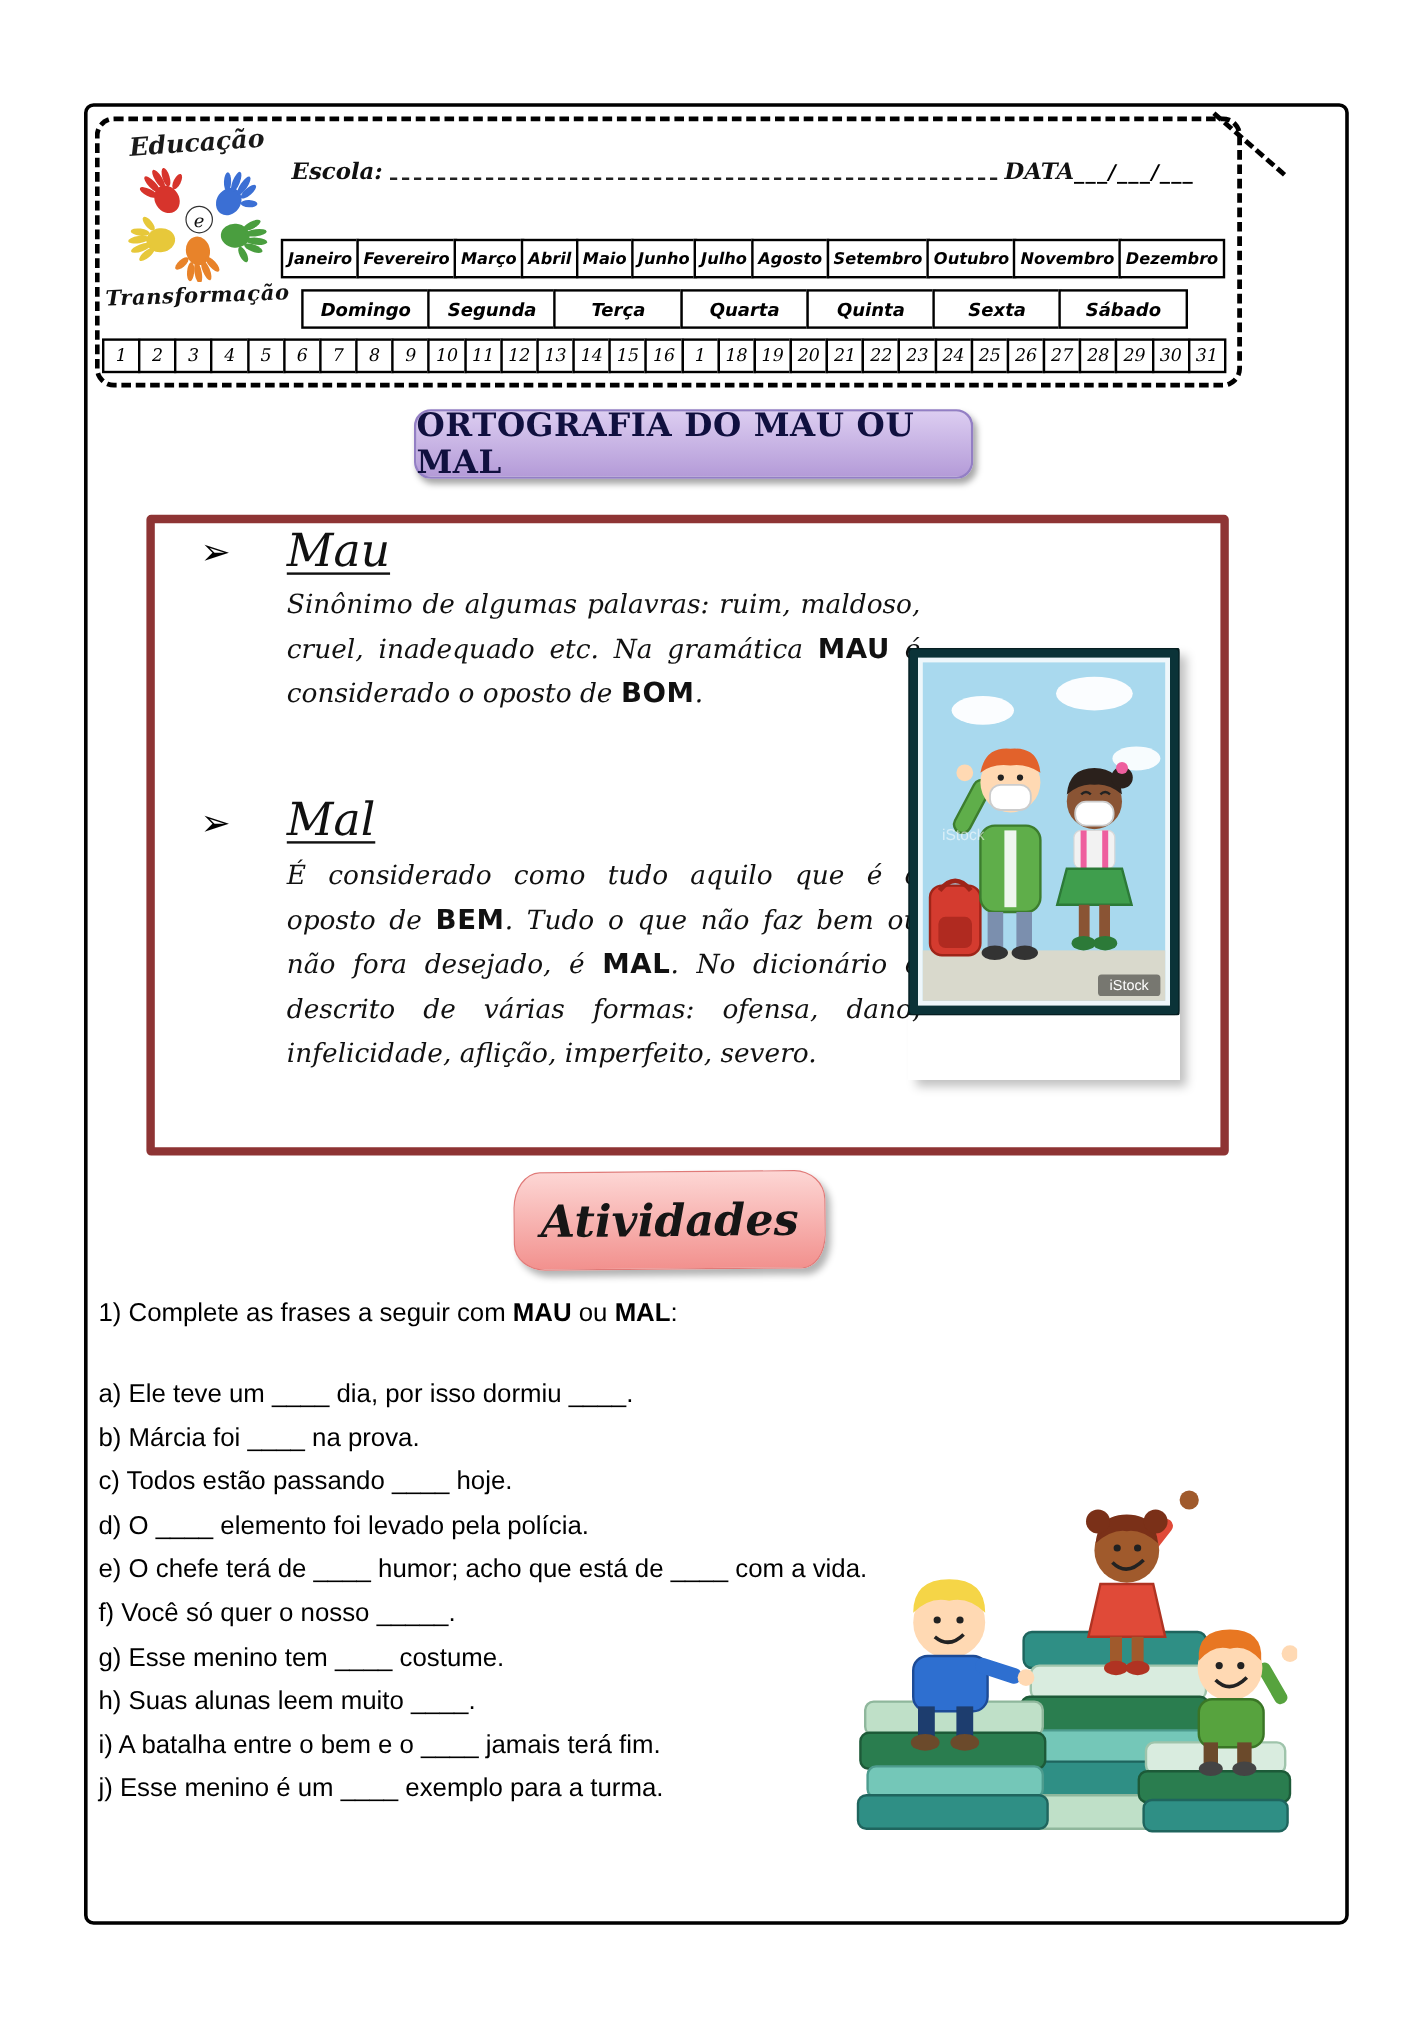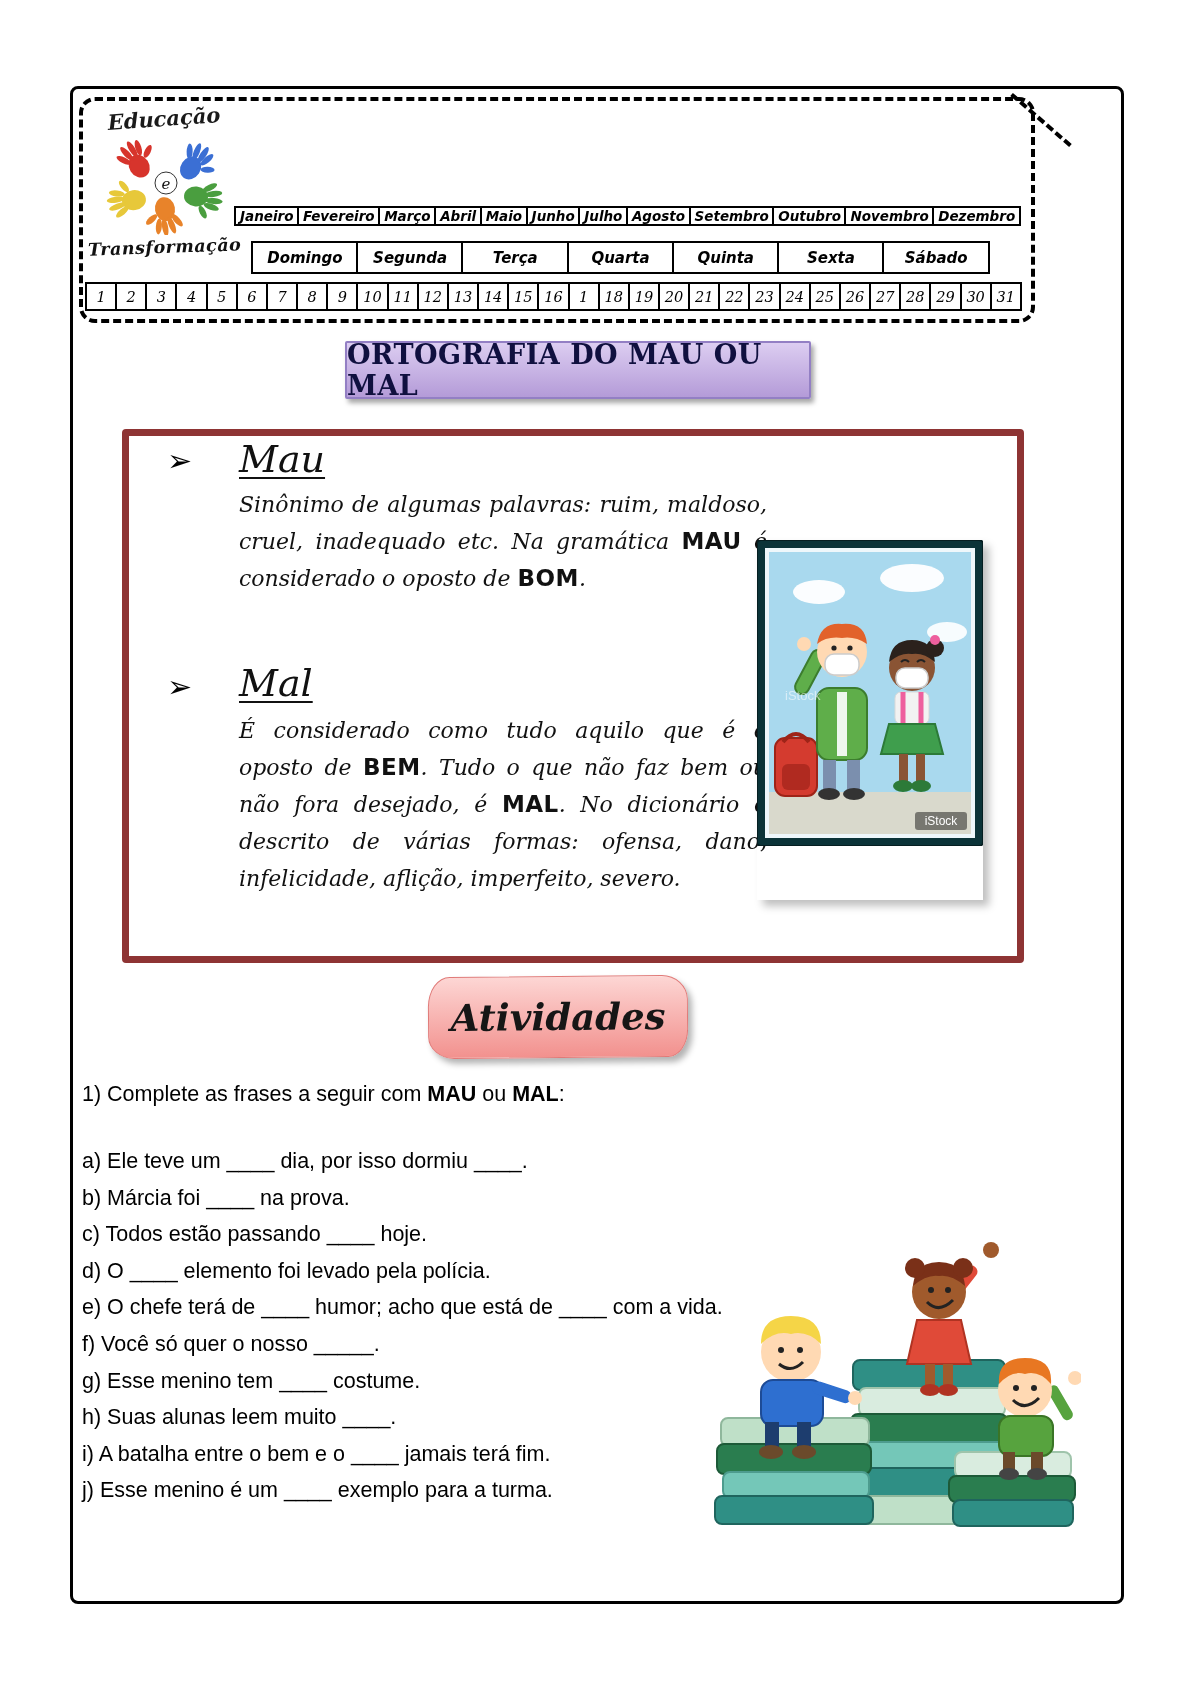--- a/index.html
+++ b/index.html
@@ -27,21 +27,21 @@
   .logo-bottom { font-family:"DejaVu Serif",serif; font-style:italic; font-weight:bold; font-size:17.5px; color:#111; margin-top:2px; transform:rotate(-2deg); letter-spacing:0.5px; }
   .hands-svg { display:block; margin:0 auto; }
   
   .form-row { position:absolute; display:flex; align-items:flex-end; height:26px; }
   .row-escola { left:243px; top:128px; width:752px; }
   .row-nome   { left:243px; top:163px; width:752px; }
   .hw-label { font-family:"DejaVu Serif",serif; font-style:italic; font-weight:bold; font-size:19px; color:#111; white-space:nowrap; }
   .blank-line { flex:1 1 auto; border-bottom:2.5px dashed #222; margin:0 6px 4px 6px; height:1px; }
   .date-blank { font-family:"DejaVu Serif",serif; font-style:italic; font-weight:bold; font-size:17px; letter-spacing:1px; white-space:nowrap; }
   
-  .months { position:absolute; left:234px; top:199px; width:632px; height:33px; display:flex;align-items:center; }
+  .months { position:absolute; left:234px; top:199px; width:632px; height:33px; display:flex; }
   .month-cell {
     flex:1 1 auto; border:2.5px solid #000; margin-left:-2.5px;
     display:flex; align-items:center; justify-content:center;
     font-family:"DejaVu Sans",sans-serif; font-style:italic; font-weight:600;
     font-size:13.5px; white-space:nowrap; padding:0 4px; background:#fff;
   }
   .months .month-cell:first-child { margin-left:0; }
   .weekdays { position:absolute; left:234px; top:241px; width:756px; height:33px; display:flex; }
   .weekday-cell {
     flex:1 1 0; border:2.5px solid #000; margin-left:-2.5px;
@@ -54,21 +54,21 @@
   .day-cell {
     flex:1 1 0; border:2px solid #000; margin-left:-2px;
     display:flex; align-items:center; justify-content:center;
     font-family:"DejaVu Serif",serif; font-style:italic; font-size:14.5px; background:#fff;
   }
   .days .day-cell:first-child { margin-left:0; }
   
   .title-banner {
     position:absolute; left:345px; top:341px; width:462px; height:54px;
     background:linear-gradient(180deg,#dccdf1 0%,#b49bd8 100%);
-    border:2px solid #937fc4; border-radius:2px;
+    border:2px solid #937fc4; border-radius:14px;
     box-shadow:3px 4px 5px rgba(0,0,0,0.35);
     display:flex; align-items:center; justify-content:center;
     font-family:"DejaVu Serif",serif; font-weight:bold; font-size:27px;
     color:#10103f; letter-spacing:0.5px;
   }
   
   .content-box {
     position:absolute; left:122px; top:429px; width:888px; height:520px;
     border:7px solid #8e3434; border-radius:4px; background:#fff;
   }
@@ -150,20 +150,26 @@
       <use href="#hand" fill="#3b6fd4" transform="translate(100,32) rotate(34)"></use>
       <use href="#hand" fill="#4a9e3f" transform="translate(108,66) rotate(95)"></use>
       <use href="#hand" fill="#e7c83a" transform="translate(34,70) rotate(-98)"></use>
       <use href="#hand" fill="#e8832a" transform="translate(72,84) rotate(170)"></use>
       <circle cx="72" cy="52" r="11" fill="#ffffff" stroke="#333" stroke-width="1"></circle>
       <text x="72" y="58" text-anchor="middle" font-family="DejaVu Serif, serif" font-style="italic" font-size="15" fill="#111">e</text>
     </svg>
     <div class="logo-bottom">Transformação</div>
   </div>
 
+  <div class="form-row row-escola">
+    <span class="hw-label">Escola:</span>
+    <span class="blank-line"></span>
+    <span class="hw-label">DATA</span>
+    <span class="date-blank">___/___/___</span>
+  </div>
 
 
   <div class="months">
       <span class="month-cell">Janeiro</span>
       <span class="month-cell">Fevereiro</span>
       <span class="month-cell">Março</span>
       <span class="month-cell">Abril</span>
       <span class="month-cell">Maio</span>
       <span class="month-cell">Junho</span>
       <span class="month-cell">Julho</span>

